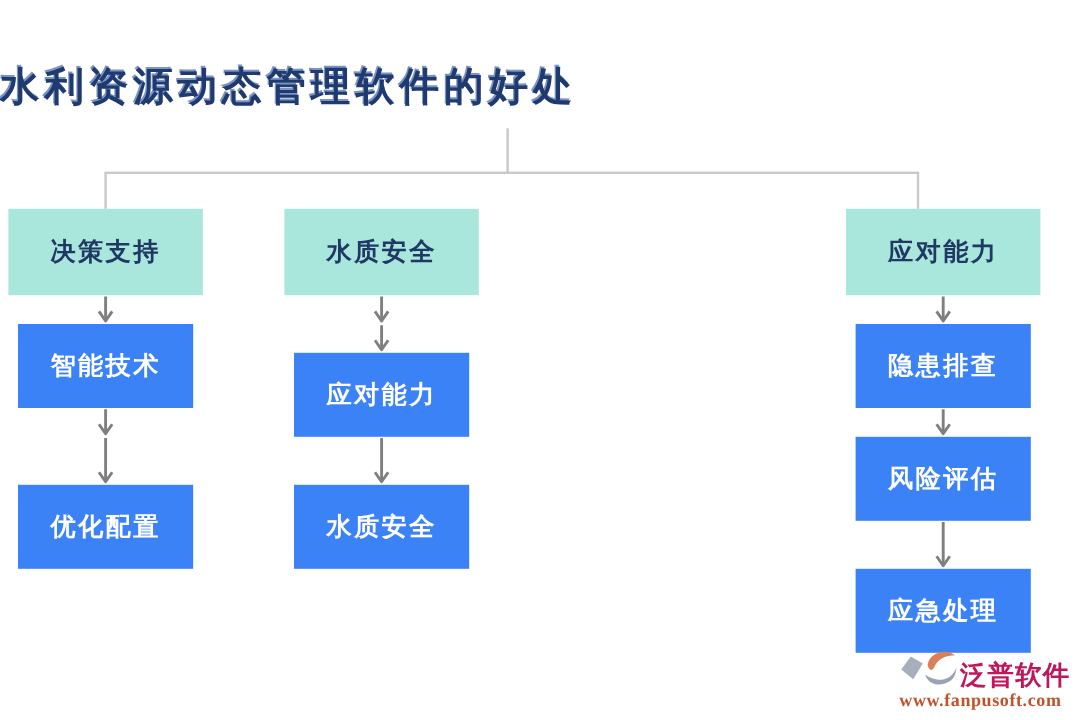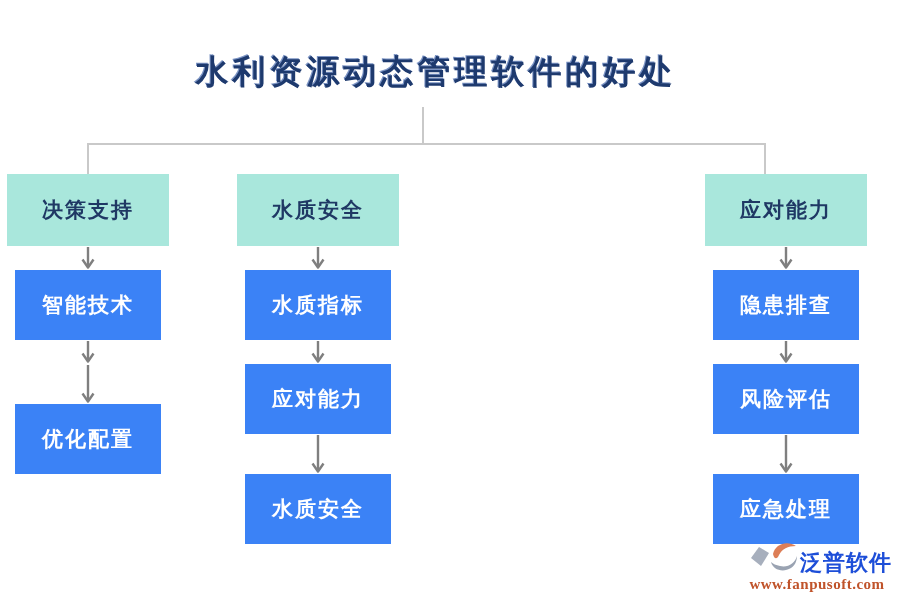--- a/index.html
+++ b/index.html
@@ -2,21 +2,21 @@
 <html><head>
 <meta charset="utf-8">
 <style>
   html,body{margin:0;padding:0;background:#ffffff;}
   .stage{
     position:relative;width:900px;height:600px;background:#ffffff;overflow:hidden;
     font-family:"Liberation Serif","DejaVu Serif",serif;
   }
   
   .title{
-    position:absolute;top:50px;left:0;width:872px;text-align:center;
+    position:absolute;top:50px;left:0;width:872px;
     font-size:33px;font-weight:bold;color:#1e3a6e;letter-spacing:4px;
     text-shadow:-1px -1px 0 #7c94c4;
     white-space:nowrap;
   }
   
   .conn{position:absolute;background:#c9c9c9;}
   .conn-stem{left:422px;top:107px;width:2px;height:37px;}
   .conn-bar{left:87px;top:143px;width:679px;height:2px;}
   .conn-drop-l{left:87px;top:144px;width:2px;height:30px;}
   .conn-drop-r{left:764px;top:144px;width:2px;height:30px;}
@@ -31,21 +31,21 @@
   .item{
     width:146px;height:70px;background:#3b82f6;color:#ffffff;
     display:flex;align-items:center;justify-content:center;
     font-size:21px;font-weight:600;letter-spacing:2px;box-sizing:border-box;
   }
   .arrow{display:block;flex:0 0 auto;}
   
   .watermark{position:absolute;right:8px;bottom:7px;width:150px;}
   .wm-row{display:flex;align-items:center;justify-content:flex-end;}
   .wm-brand{
-    font-size:22px;font-weight:600;color:#1d4ed8;letter-spacing:1px;white-space:nowrap;margin-top:11px;
+    font-size:22px;font-weight:600;color:#be185d;letter-spacing:1px;white-space:nowrap;margin-top:11px;
   }
   .wm-url{
     text-align:center;font-size:15px;font-weight:bold;color:#c0532a;
     letter-spacing:0.5px;margin-top:-2px;white-space:nowrap;
   }
 </style>
 </head>
 <body>
 
 <div class="stage">
@@ -74,21 +74,20 @@
     </svg>
     <div class="item">优化配置</div>
   </div>
 
   <div class="col col2">
     <div class="hdr">水质安全</div>
     <svg class="arrow" width="16" height="24" viewBox="0 0 16 24">
       <line x1="8" y1="1" x2="8" y2="21" stroke="#7f7f7f" stroke-width="2.4"></line>
       <polyline points="2.5,13.5 8,21.5 13.5,13.5" fill="none" stroke="#7f7f7f" stroke-width="2.4" stroke-linejoin="round"></polyline>
     </svg>
-    <div class="item">水质指标</div>
     <svg class="arrow" width="16" height="24" viewBox="0 0 16 24">
       <line x1="8" y1="1" x2="8" y2="21" stroke="#7f7f7f" stroke-width="2.4"></line>
       <polyline points="2.5,13.5 8,21.5 13.5,13.5" fill="none" stroke="#7f7f7f" stroke-width="2.4" stroke-linejoin="round"></polyline>
     </svg>
     <div class="item">应对能力</div>
     <svg class="arrow" width="16" height="40" viewBox="0 0 16 40">
       <line x1="8" y1="1" x2="8" y2="37" stroke="#7f7f7f" stroke-width="2.4"></line>
       <polyline points="2.5,29.5 8,37.5 13.5,29.5" fill="none" stroke="#7f7f7f" stroke-width="2.4" stroke-linejoin="round"></polyline>
     </svg>
     <div class="item">水质安全</div>

